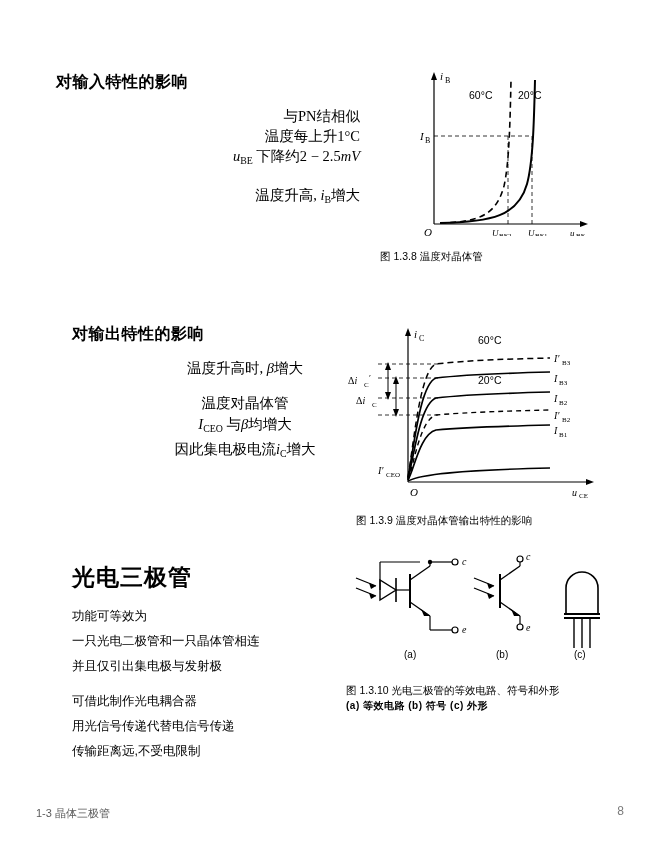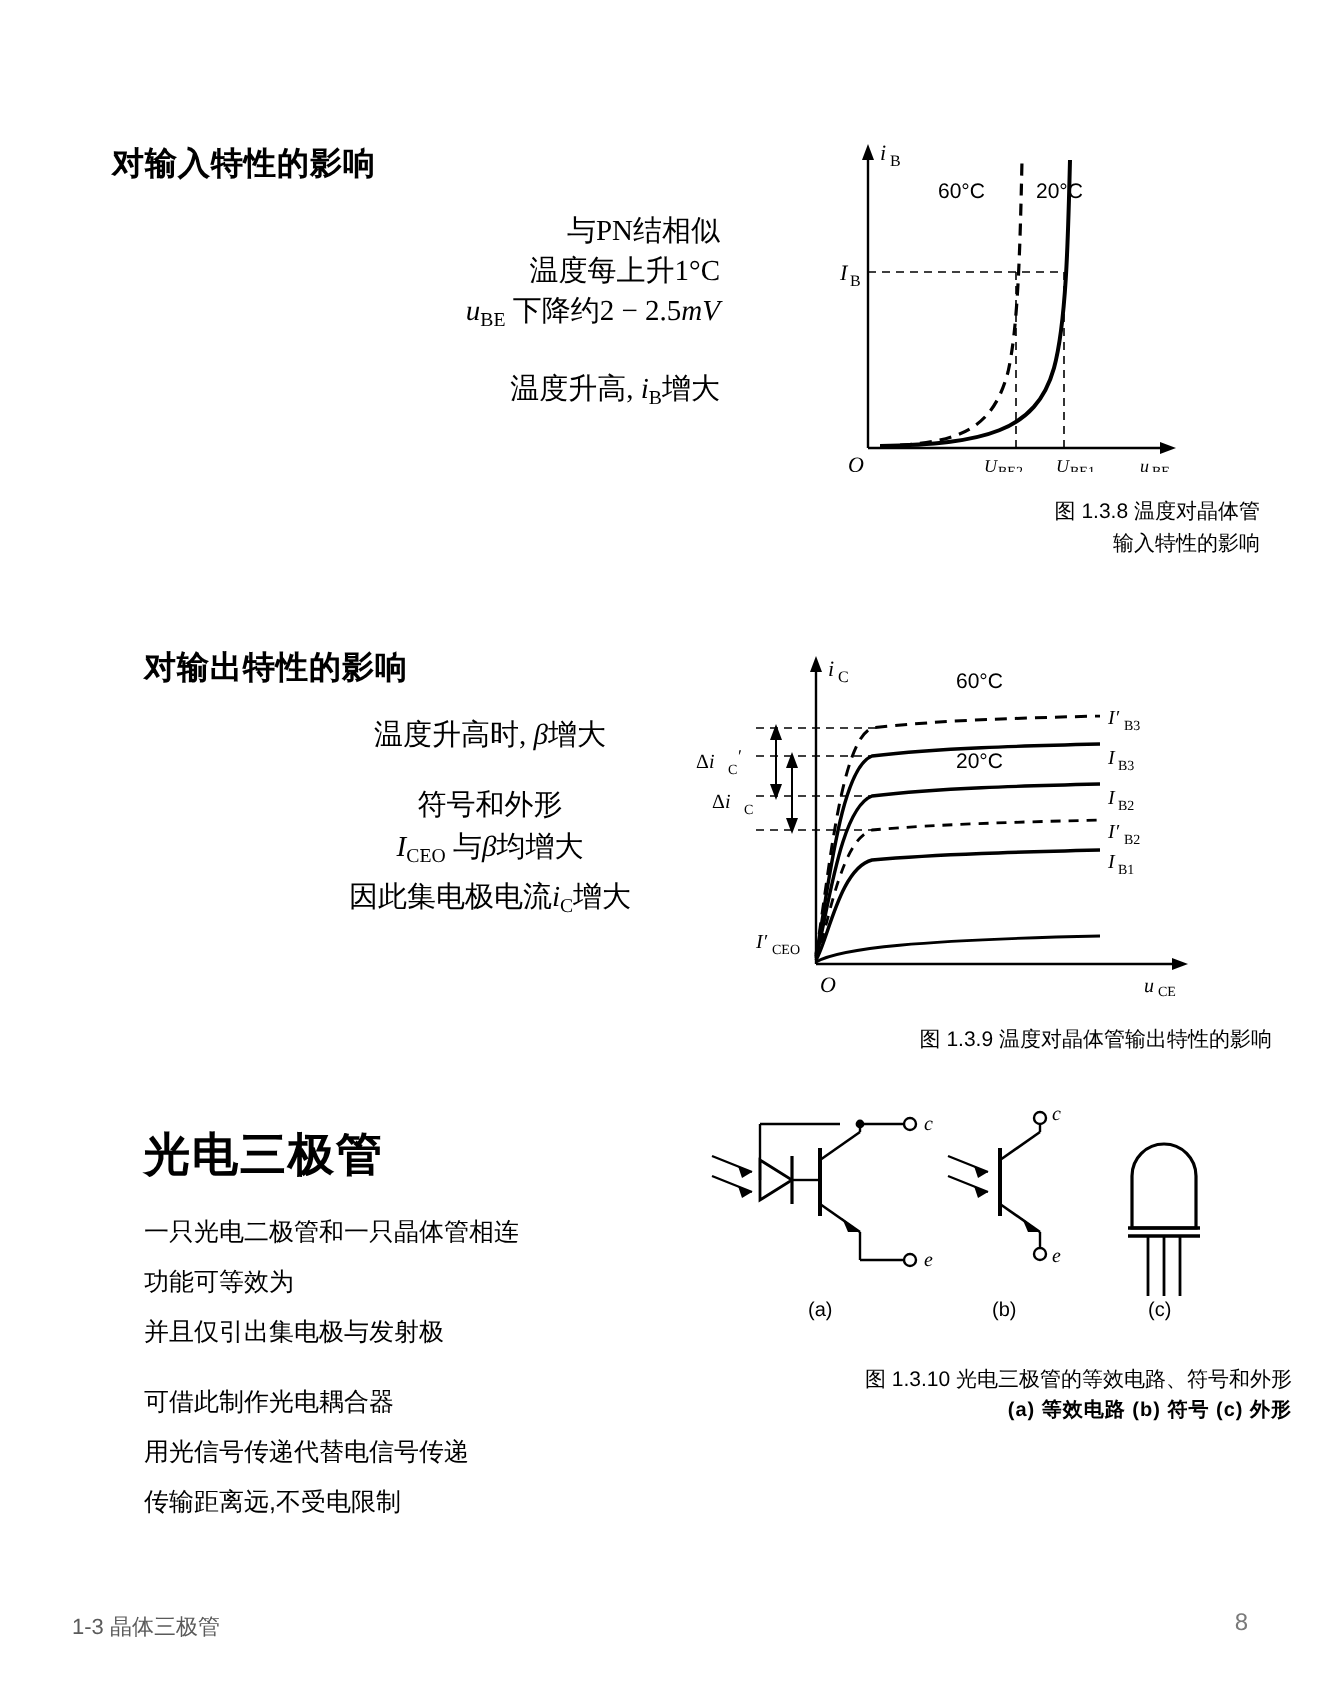--- a/index.html
+++ b/index.html
@@ -85,21 +85,21 @@
     line-height: 25px;
   }
   .sec3-body .ln { display: block; white-space: nowrap; }
   .sec3-body .spacer { display: block; height: 10px; }
 
   
   .cap {
     position: absolute;
     font-family: "Liberation Sans", sans-serif;
     font-size: 10.5px;
-    text-align: right;
+    text-align: left;
     line-height: 16px;
     color: #000;
   }
   #cap-138 { left: 380px; top: 248px; width: 250px; }
   #cap-139 { left: 356px; top: 512px; width: 280px; }
   #cap-1310 { left: 346px; top: 682px; width: 300px; }
   #cap-1310 .sub { font-size: 10px; letter-spacing: 0.5px; font-weight: bold; }
 
   
   .fig { position: absolute; }
@@ -165,29 +165,28 @@
       <text x="99" y="172" font-family="Liberation Serif, serif" font-size="7">BE2</text>
       <text x="128" y="170" font-family="Liberation Serif, serif" font-size="9" font-style="italic">U</text>
       <text x="135" y="172" font-family="Liberation Serif, serif" font-size="7">BE1</text>
       <text x="170" y="170" font-family="Liberation Serif, serif" font-size="9" font-style="italic">u</text>
       <text x="176" y="172" font-family="Liberation Serif, serif" font-size="7">BE</text>
     </svg>
   </div>
 
   <div class="cap" id="cap-138">
     <div>图 1.3.8   温度对晶体管</div>
-    <div>输入特性的影响</div>
   </div>
 
   <div class="sec2-title">对输出特性的影响</div>
 
   <div class="sec2-body">
     <span class="ln">温度升高时, <i class="v">β</i>增大</span>
     <span class="gap"></span>
-    <span class="ln">符号和外形</span>
+    <span class="ln">温度对晶体管</span>
     <span class="ln"><i class="v">I</i><sub class="s">CEO</sub> 与<i class="v">β</i>均增大</span>
     <span class="ln">因此集电极电流<i class="v">i</i><sub class="s">C</sub>增大</span>
   </div>
 
   <div class="fig" id="fig-139">
     <svg width="280" height="180" viewBox="0 0 280 180" xmlns="http://www.w3.org/2000/svg">
 
       <line x1="68" y1="160" x2="68" y2="12" stroke="#000" stroke-width="1.2"></line>
       <polygon points="68,6 65,14 71,14" fill="#000"></polygon>
       <line x1="68" y1="160" x2="248" y2="160" stroke="#000" stroke-width="1.2"></line>
@@ -247,22 +246,22 @@
     </svg>
   </div>
 
   <div class="cap" id="cap-139">
     <div>图 1.3.9  温度对晶体管输出特性的影响</div>
   </div>
 
   <div class="sec3-title">光电三极管</div>
 
   <div class="sec3-body">
+    <span class="ln">功能可等效为</span>
     <span class="ln">一只光电二极管和一只晶体管相连</span>
-    <span class="ln">功能可等效为</span>
     <span class="ln">并且仅引出集电极与发射极</span>
     <span class="spacer"></span>
     <span class="ln">可借此制作光电耦合器</span>
     <span class="ln">用光信号传递代替电信号传递</span>
     <span class="ln">传输距离远,不受电限制</span>
   </div>
 
   <div class="fig" id="fig-1310">
     <svg width="290" height="120" viewBox="0 0 290 120" xmlns="http://www.w3.org/2000/svg">
 

